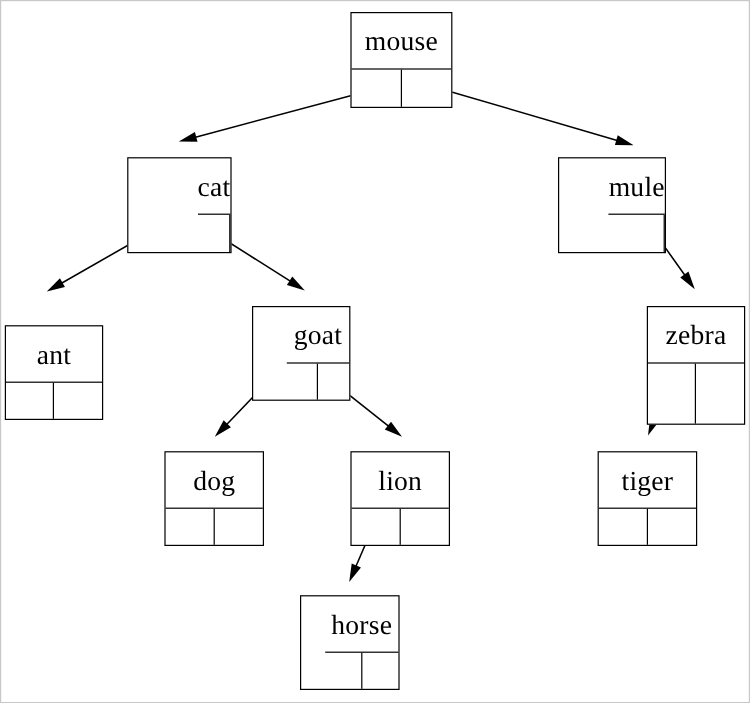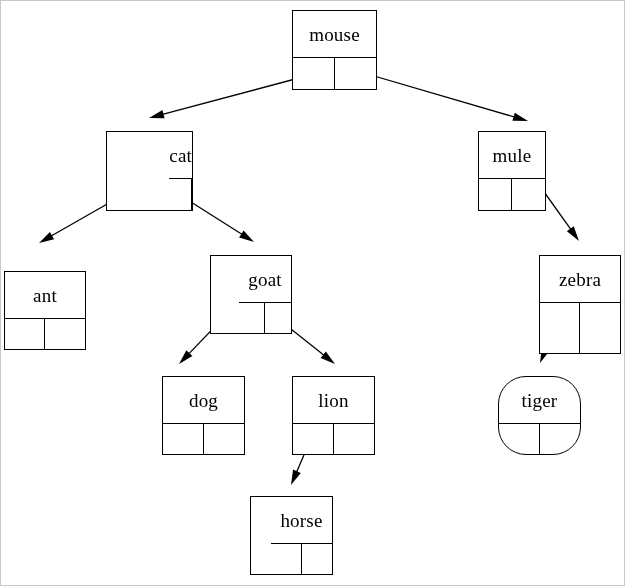--- a/index.html
+++ b/index.html
@@ -33,21 +33,21 @@
     border: 1.6px solid #000000;
     background: #ffffff;
     display: flex;
     flex-direction: column;
   }
   .node-label {
     flex: 0 0 47px;
     display: flex;
     align-items: center;
     justify-content: center;
-    font-size: 19px;
+    font-size: 23px;
     line-height: 1;
     color: #000000;
     letter-spacing: 0.2px;
     border-bottom: 1.6px solid #000000;
     box-sizing: border-box;
   }
   .node-pointers {
     flex: 1 1 auto;
     display: flex;
   }
@@ -109,21 +109,21 @@
           <div class="ptr right"></div>
         </div>
       </div>
       <div class="node" style="left: 105px; top: 130px; width: 87px; height: 80px; align-items: flex-end;">
         <div class="node-label">cat</div>
         <div class="node-pointers">
           <div class="ptr left"></div>
           <div class="ptr right"></div>
         </div>
       </div>
-      <div class="node" style="left: 477px; top: 130px; width: 68px; height: 80px;">
+      <div class="node" style="left: 464px; top: 130px; width: 90px; height: 80px; align-items: flex-end;">
         <div class="node-label">mule</div>
         <div class="node-pointers">
           <div class="ptr left"></div>
           <div class="ptr right"></div>
         </div>
       </div>
       <div class="node" style="left: 3px; top: 254px; width: 82px; height: 79px; margin-top: 16px;">
         <div class="node-label">ant</div>
         <div class="node-pointers">
           <div class="ptr left"></div>
@@ -137,35 +137,35 @@
           <div class="ptr right"></div>
         </div>
       </div>
       <div class="node" style="left: 538px; top: 254px; width: 82px; height: 99px;">
         <div class="node-label">zebra</div>
         <div class="node-pointers">
           <div class="ptr left"></div>
           <div class="ptr right"></div>
         </div>
       </div>
-      <div class="node" style="left: 136px; top: 375px; width: 83px; height: 79px; margin-left: 25px;">
+      <div class="node" style="left: 136px; top: 375px; width: 83px; height: 79px;">
         <div class="node-label">dog</div>
         <div class="node-pointers">
           <div class="ptr left"></div>
           <div class="ptr right"></div>
         </div>
       </div>
       <div class="node" style="left: 291px; top: 375px; width: 83px; height: 79px;">
         <div class="node-label">lion</div>
         <div class="node-pointers">
           <div class="ptr left"></div>
           <div class="ptr right"></div>
         </div>
       </div>
-      <div class="node" style="left: 497px; top: 375px; width: 83px; height: 79px; border-radius: 28px;">
+      <div class="node" style="left: 497px; top: 375px; width: 83px; height: 79px;">
         <div class="node-label">tiger</div>
         <div class="node-pointers">
           <div class="ptr left"></div>
           <div class="ptr right"></div>
         </div>
       </div>
       <div class="node" style="left: 249px; top: 495px; width: 83px; height: 79px; padding-left: 20px;">
         <div class="node-label">horse</div>
         <div class="node-pointers">
           <div class="ptr left"></div>

